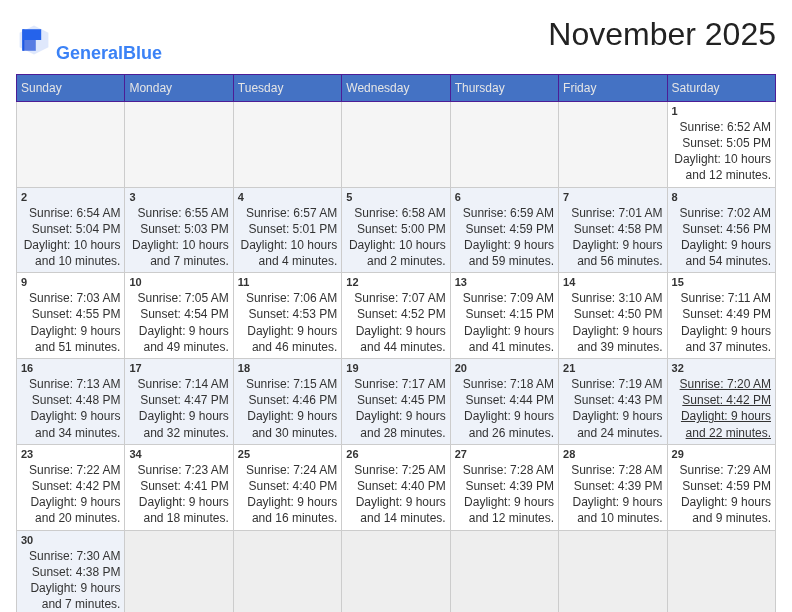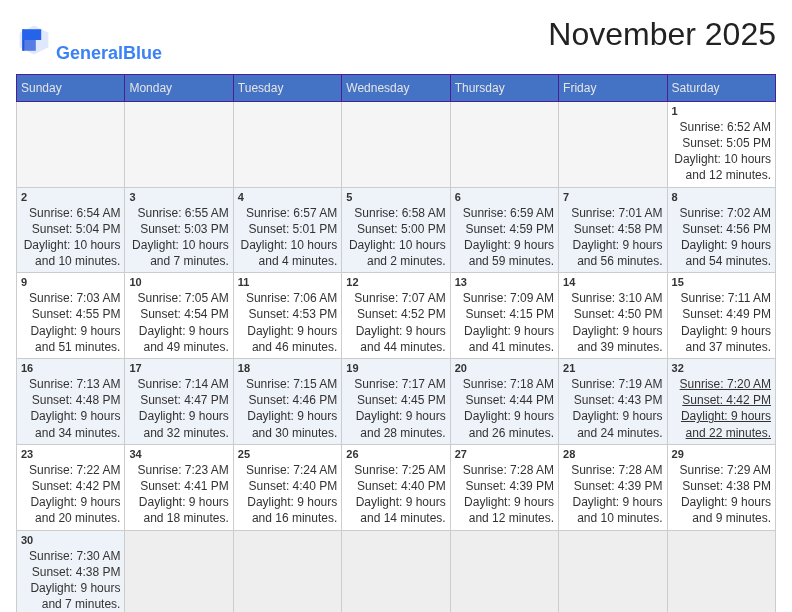--- a/index.html
+++ b/index.html
@@ -339,21 +339,21 @@
         <td>
           <span class="day-num">28</span>
           <div class="cell-info" style="white-space: pre-line;">Sunrise: 7:28 AM
 Sunset: 4:39 PM
 Daylight: 9 hours
 and 10 minutes.</div>
         </td>
         <td>
           <span class="day-num">29</span>
           <div class="cell-info" style="white-space: pre-line;">Sunrise: 7:29 AM
-Sunset: 4:38 PM
+Sunset: 4:59 PM
 Daylight: 9 hours
 and 9 minutes.</div>
         </td>
       </tr>
       <tr class="row-even">
         <td>
           <span class="day-num">30</span>
           <div class="cell-info" style="white-space: pre-line;">Sunrise: 7:30 AM
 Sunset: 4:38 PM
 Daylight: 9 hours

